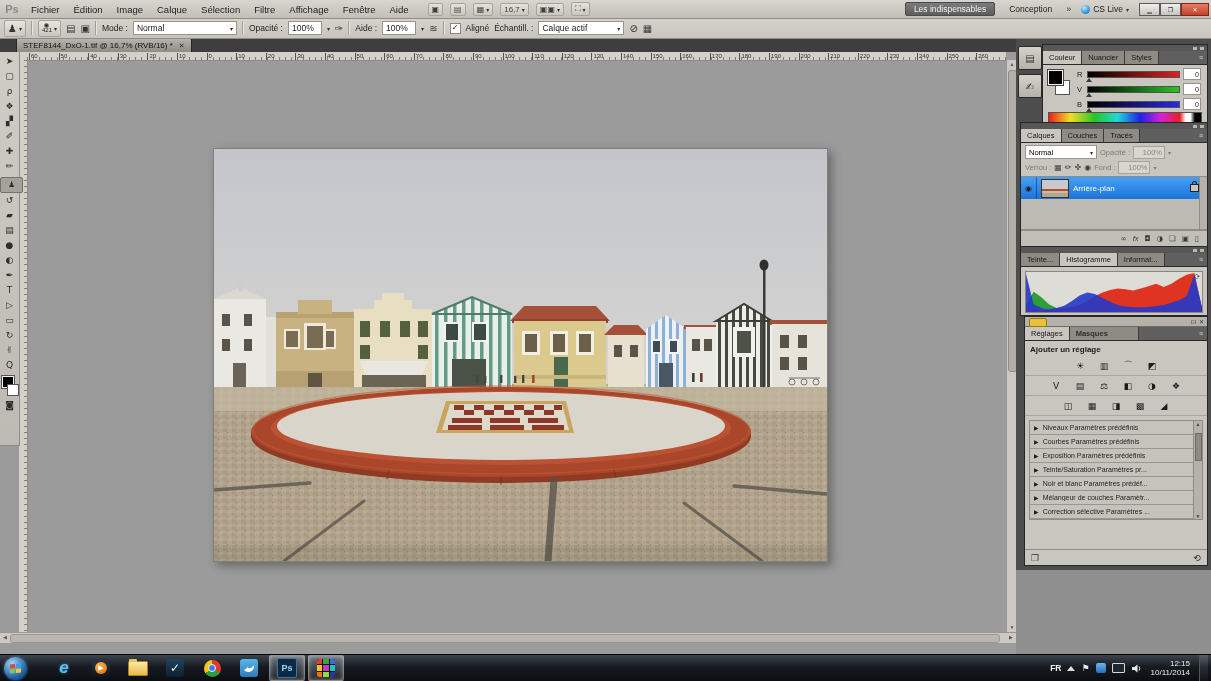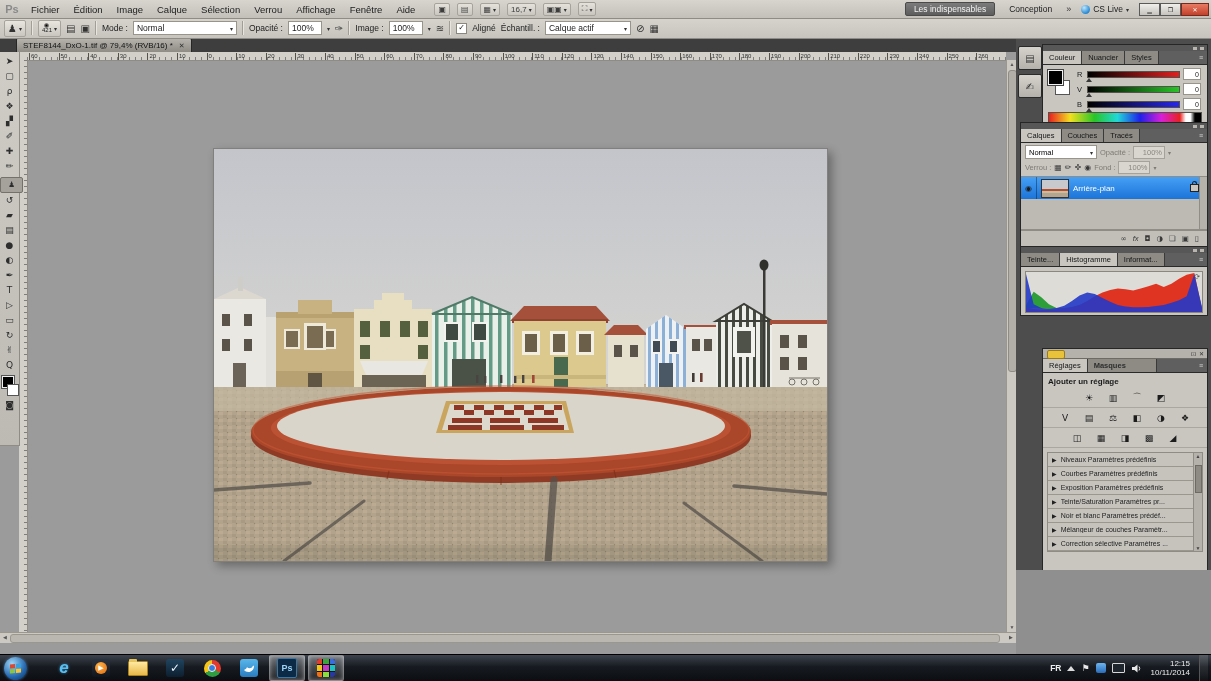--- a/index.html
+++ b/index.html
@@ -195,21 +195,21 @@
 <div id="screen">
 
   <header class="menubar">
     <span class="ps-logo">Ps</span>
     <nav id="menus" style="display:flex;">
         <span class="menu">Fichier</span>
         <span class="menu">Édition</span>
         <span class="menu">Image</span>
         <span class="menu">Calque</span>
         <span class="menu">Sélection</span>
-        <span class="menu">Verrou</span>
+        <span class="menu">Filtre</span>
         <span class="menu">Affichage</span>
         <span class="menu">Fenêtre</span>
         <span class="menu">Aide</span>
       </nav>
     <div class="appbar">
       <span class="abtn">▣</span>
       <span class="abtn">▤</span>
       <span class="abtn">▦ <span class="dd">▾</span></span>
       <span class="abtn">
           <span>16,7</span> 
@@ -256,41 +256,41 @@
         <span class="dd">▾</span>
       </span>
     <span class="ob-sep"></span>
     <span class="ob-label">Opacité :</span>
     <span class="ob-field">
         <span>100%</span>
       </span>
     <span class="dd">▾</span>
     <span class="ob-icon">✑</span>
     <span class="ob-sep"></span>
-    <span class="ob-label">Image :</span>
+    <span class="ob-label">Aide :</span>
     <span class="ob-field">
         <span>100%</span>
       </span>
     <span class="dd">▾</span>
     <span class="ob-icon">≋</span>
     <span class="ob-sep"></span>
     <span class="checkbox">✓</span>
     <span class="ob-label">Aligné</span>
     <span class="ob-label">Échantill. :</span>
     <span class="ob-field" style="width:78px;justify-content:space-between;">
         <span>Calque actif</span>
         <span class="dd">▾</span>
       </span>
     <span class="ob-icon">⊘</span>
     <span class="ob-icon">▦</span>
   </div>
 
   <div class="tabrow">
     <div class="doctab">
-      <span>STEF8144_DxO-1.tif @ 79,4% (RVB/16) *</span>
+      <span>STEF8144_DxO-1.tif @ 16,7% (RVB/16) *</span>
       <span class="x">✕</span>
     </div>
   </div>
 
   <div class="rcorner"></div>
   <div class="hruler" id="hruler">
       <span class="hlabel" style="left: 2px;">60</span>
       <span class="hlabel" style="left: 31.6px;">50</span>
       <span class="hlabel" style="left: 61.2px;">40</span>
       <span class="hlabel" style="left: 90.8px;">30</span>
@@ -668,21 +668,21 @@
         <svg id="histsvg" viewBox="0 0 156 44" width="100%" height="100%" preserveAspectRatio="none">
             <polygon points="0,44 0.0,36.3 6.8,21.6 13.6,27.7 20.3,35.4 27.1,39.7 33.9,39.7 40.7,38.4 47.5,36.3 54.3,32.8 61.0,30.2 67.8,28.5 74.6,26.8 81.4,25.9 88.2,26.8 95.0,27.7 101.7,26.8 108.5,24.2 115.3,21.6 122.1,19.1 128.9,16.5 135.7,13.0 142.4,8.7 149.2,6.2 156.0,39.7 156,44" fill="#2e9e3a"></polygon>
             <polygon points="0,44 0.0,40.6 6.8,39.7 13.6,40.1 20.3,40.6 27.1,41.0 33.9,41.0 40.7,40.1 47.5,38.8 54.3,37.1 61.0,34.5 67.8,31.1 74.6,27.7 81.4,24.2 88.2,22.5 95.0,21.6 101.7,20.3 108.5,18.2 115.3,14.8 122.1,17.3 128.9,13.9 135.7,9.6 142.4,6.2 149.2,4.4 156.0,41.4 156,44" fill="#e8d426"></polygon>
             <polygon points="0,44 0.0,39.7 6.8,40.6 13.6,41.4 20.3,41.4 27.1,41.0 33.9,40.1 40.7,38.8 47.5,36.3 54.3,32.0 61.0,26.8 67.8,22.5 74.6,19.9 81.4,18.2 88.2,19.1 95.0,20.3 101.7,18.2 108.5,15.6 115.3,13.0 122.1,16.5 128.9,13.0 135.7,7.5 142.4,3.1 149.2,1.0 156.0,40.6 156,44" fill="#df3421"></polygon>
             <polygon points="0,44 0.0,2.3 6.8,35.4 13.6,39.7 20.3,40.6 27.1,39.7 33.9,37.1 40.7,32.0 47.5,25.9 54.3,22.5 61.0,24.2 67.8,28.5 74.6,32.8 81.4,36.3 88.2,38.0 95.0,38.8 101.7,38.8 108.5,38.4 115.3,37.5 122.1,36.3 128.9,33.7 135.7,31.1 142.4,26.8 149.2,2.3 156.0,38.8 156,44" fill="#2339c8" fill-opacity="0.9"></polygon>
           </svg>
         <span class="hist-refresh">⟳</span>
       </div>
     </div>
 
-    <div class="panel" style="top:278px;left:26px;right:3px;height:248px;margin-top:32px;">
+    <div class="panel" style="top:278px;left:8px;right:3px;height:248px;">
       <div class="adjhead">
         <span class="ychip"></span>
         <span>⊡</span>
         <span>✕</span>
       </div>
       <div class="ptabs">
         <span class="ptab on">Réglages</span>
         <span class="ptab" style="min-width:56px;color:#2e2e2e;font-weight:bold;">Masques</span>
         <span class="pmenu">≡</span>
       </div>

